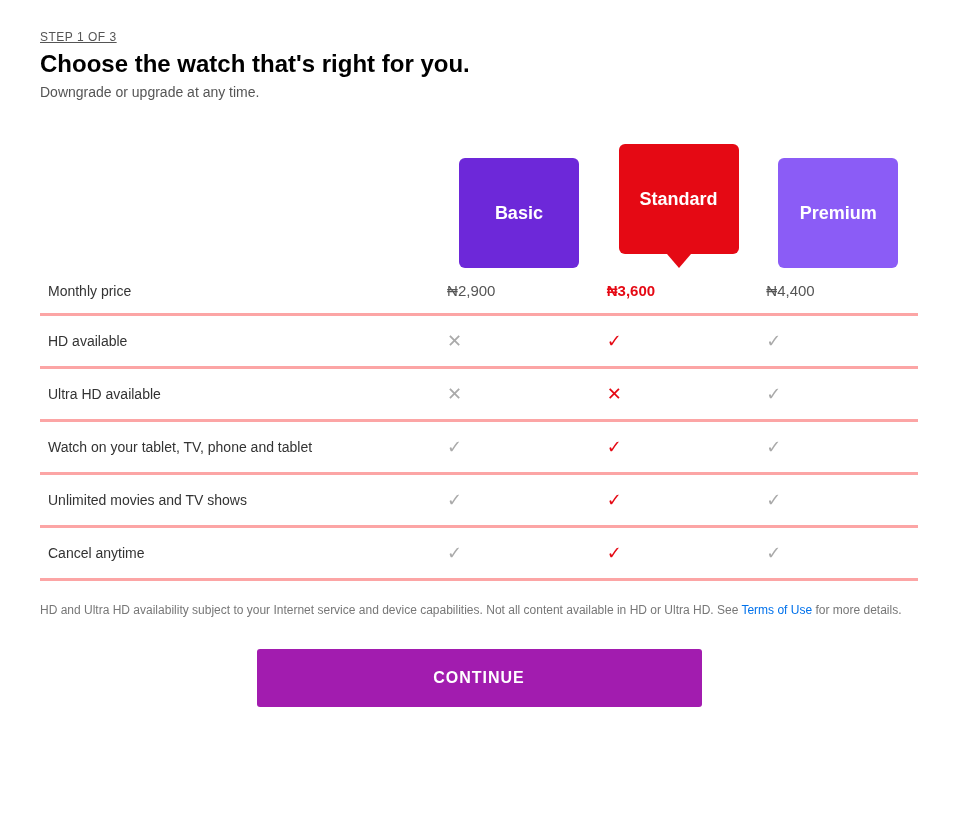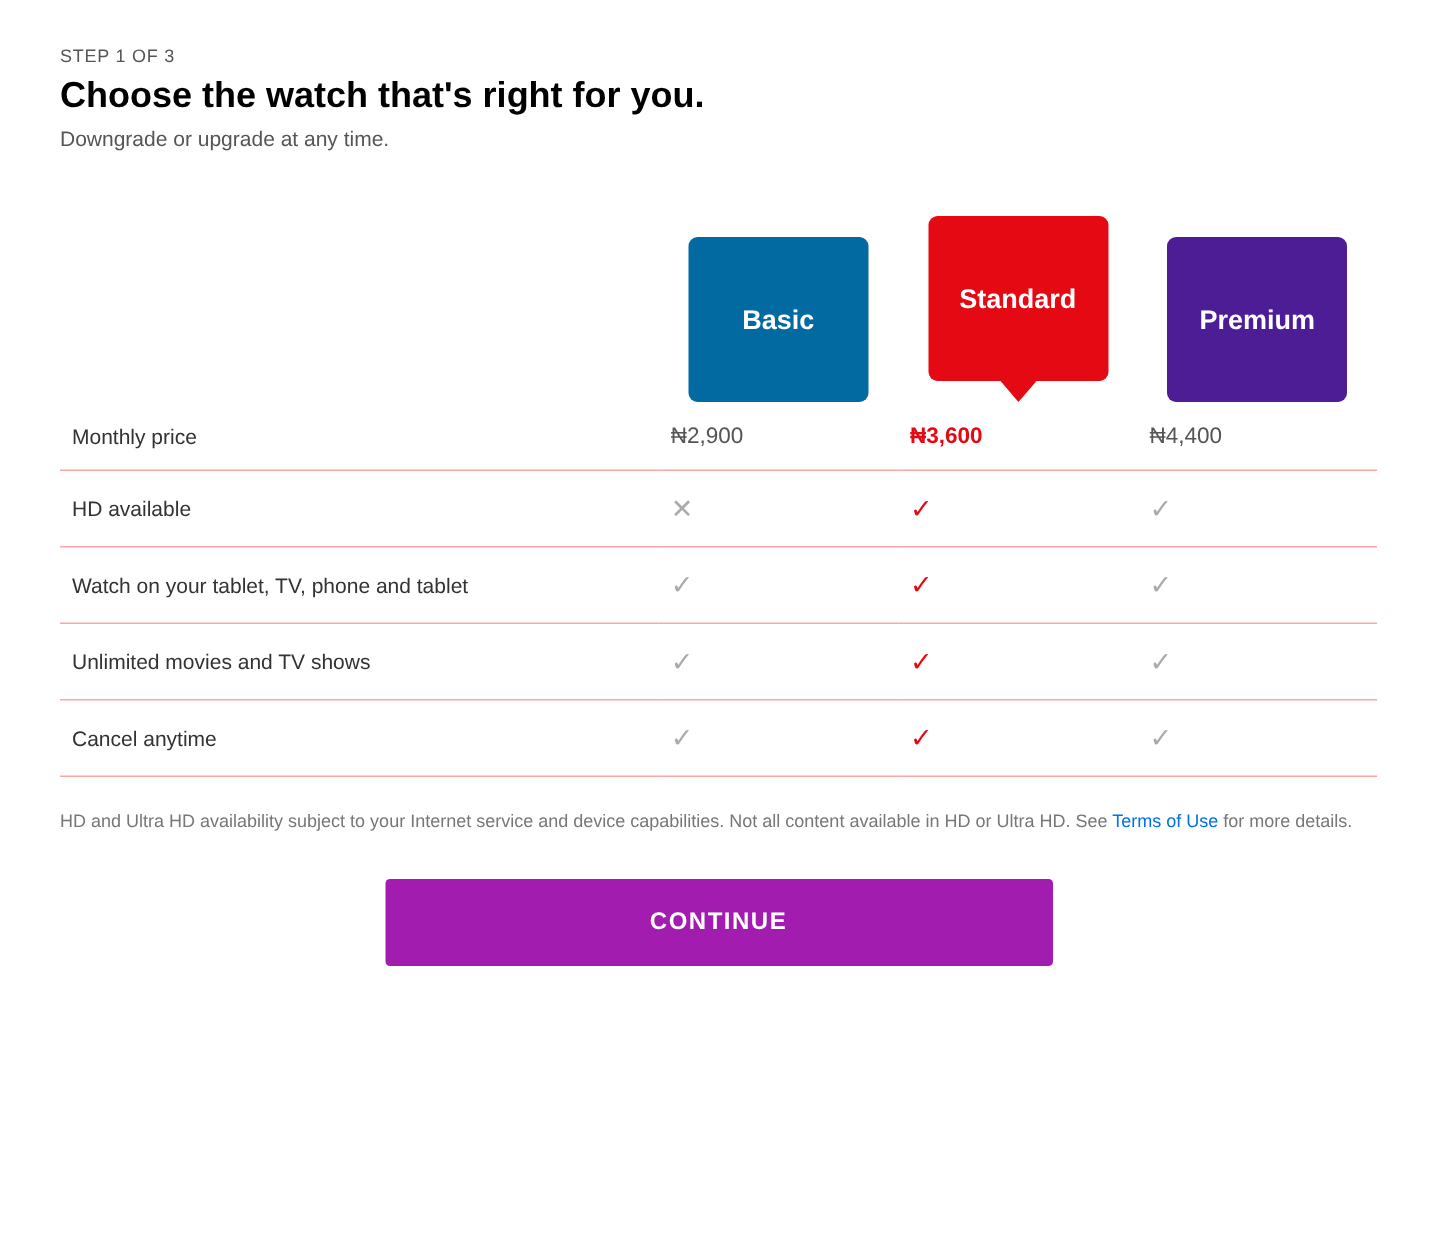--- a/index.html
+++ b/index.html
@@ -12,20 +12,21 @@
       max-width: 958px;
       min-height: 823px;
     }
 
     .step-label {
       font-size: 12px;
       color: #555;
       margin-bottom: 6px;
       text-transform: uppercase;
       letter-spacing: 0.5px;
+      text-decoration: underline;
     }
 
     .page-title {
       font-size: 24px;
       font-weight: 700;
       color: #000;
       margin-bottom: 6px;
     }
 
     .page-subtitle {
@@ -65,29 +66,29 @@
       align-items: center;
       justify-content: center;
       font-size: 18px;
       font-weight: 700;
       color: #fff;
       cursor: pointer;
       position: relative;
     }
 
     .plan-card.basic {
-      background: #0369a1;
+      background: #6d28d9;
     }
 
     .plan-card.standard {
       background: #e50914;
     }
 
     .plan-card.premium {
-      background: #4c1d95;
+      background: #8b5cf6;
     }
 
     
     .plan-card-wrapper {
       display: flex;
       flex-direction: column;
       align-items: center;
     }
 
     .plan-card-wrapper .arrow-down {
@@ -96,21 +97,21 @@
       border-left: 12px solid transparent;
       border-right: 12px solid transparent;
       border-top: 14px solid #e50914;
       margin-top: 0;
     }
 
     
     .data-row td {
       padding: 14px 8px;
       font-size: 14px;
-      border-bottom: 1px solid #fca5a5;
+      border-bottom: 3px solid #fca5a5;
       vertical-align: middle;
     }
 
     .data-row td:first-child {
       color: #333;
       font-size: 14px;
     }
 
     .data-row td:not(:first-child) {
     }
@@ -227,20 +228,26 @@
         <td><span class="price-val red">₦3,600</span></td>
         <td><span class="price-val">₦4,400</span></td>
       </tr>
       <tr class="data-row">
         <td>HD available</td>
         <td><span class="cross-icon">✕</span></td>
         <td><span class="check-icon red">✓</span></td>
         <td><span class="check-icon">✓</span></td>
       </tr>
       <tr class="data-row">
+        <td>Ultra HD available</td>
+        <td><span class="cross-icon">✕</span></td>
+        <td><span class="cross-icon red">✕</span></td>
+        <td><span class="check-icon">✓</span></td>
+      </tr>
+      <tr class="data-row">
         <td>Watch on your tablet, TV, phone and tablet</td>
         <td><span class="check-icon">✓</span></td>
         <td><span class="check-icon red">✓</span></td>
         <td><span class="check-icon">✓</span></td>
       </tr>
       <tr class="data-row">
         <td>Unlimited movies and TV shows</td>
         <td><span class="check-icon">✓</span></td>
         <td><span class="check-icon red">✓</span></td>
         <td><span class="check-icon">✓</span></td>

